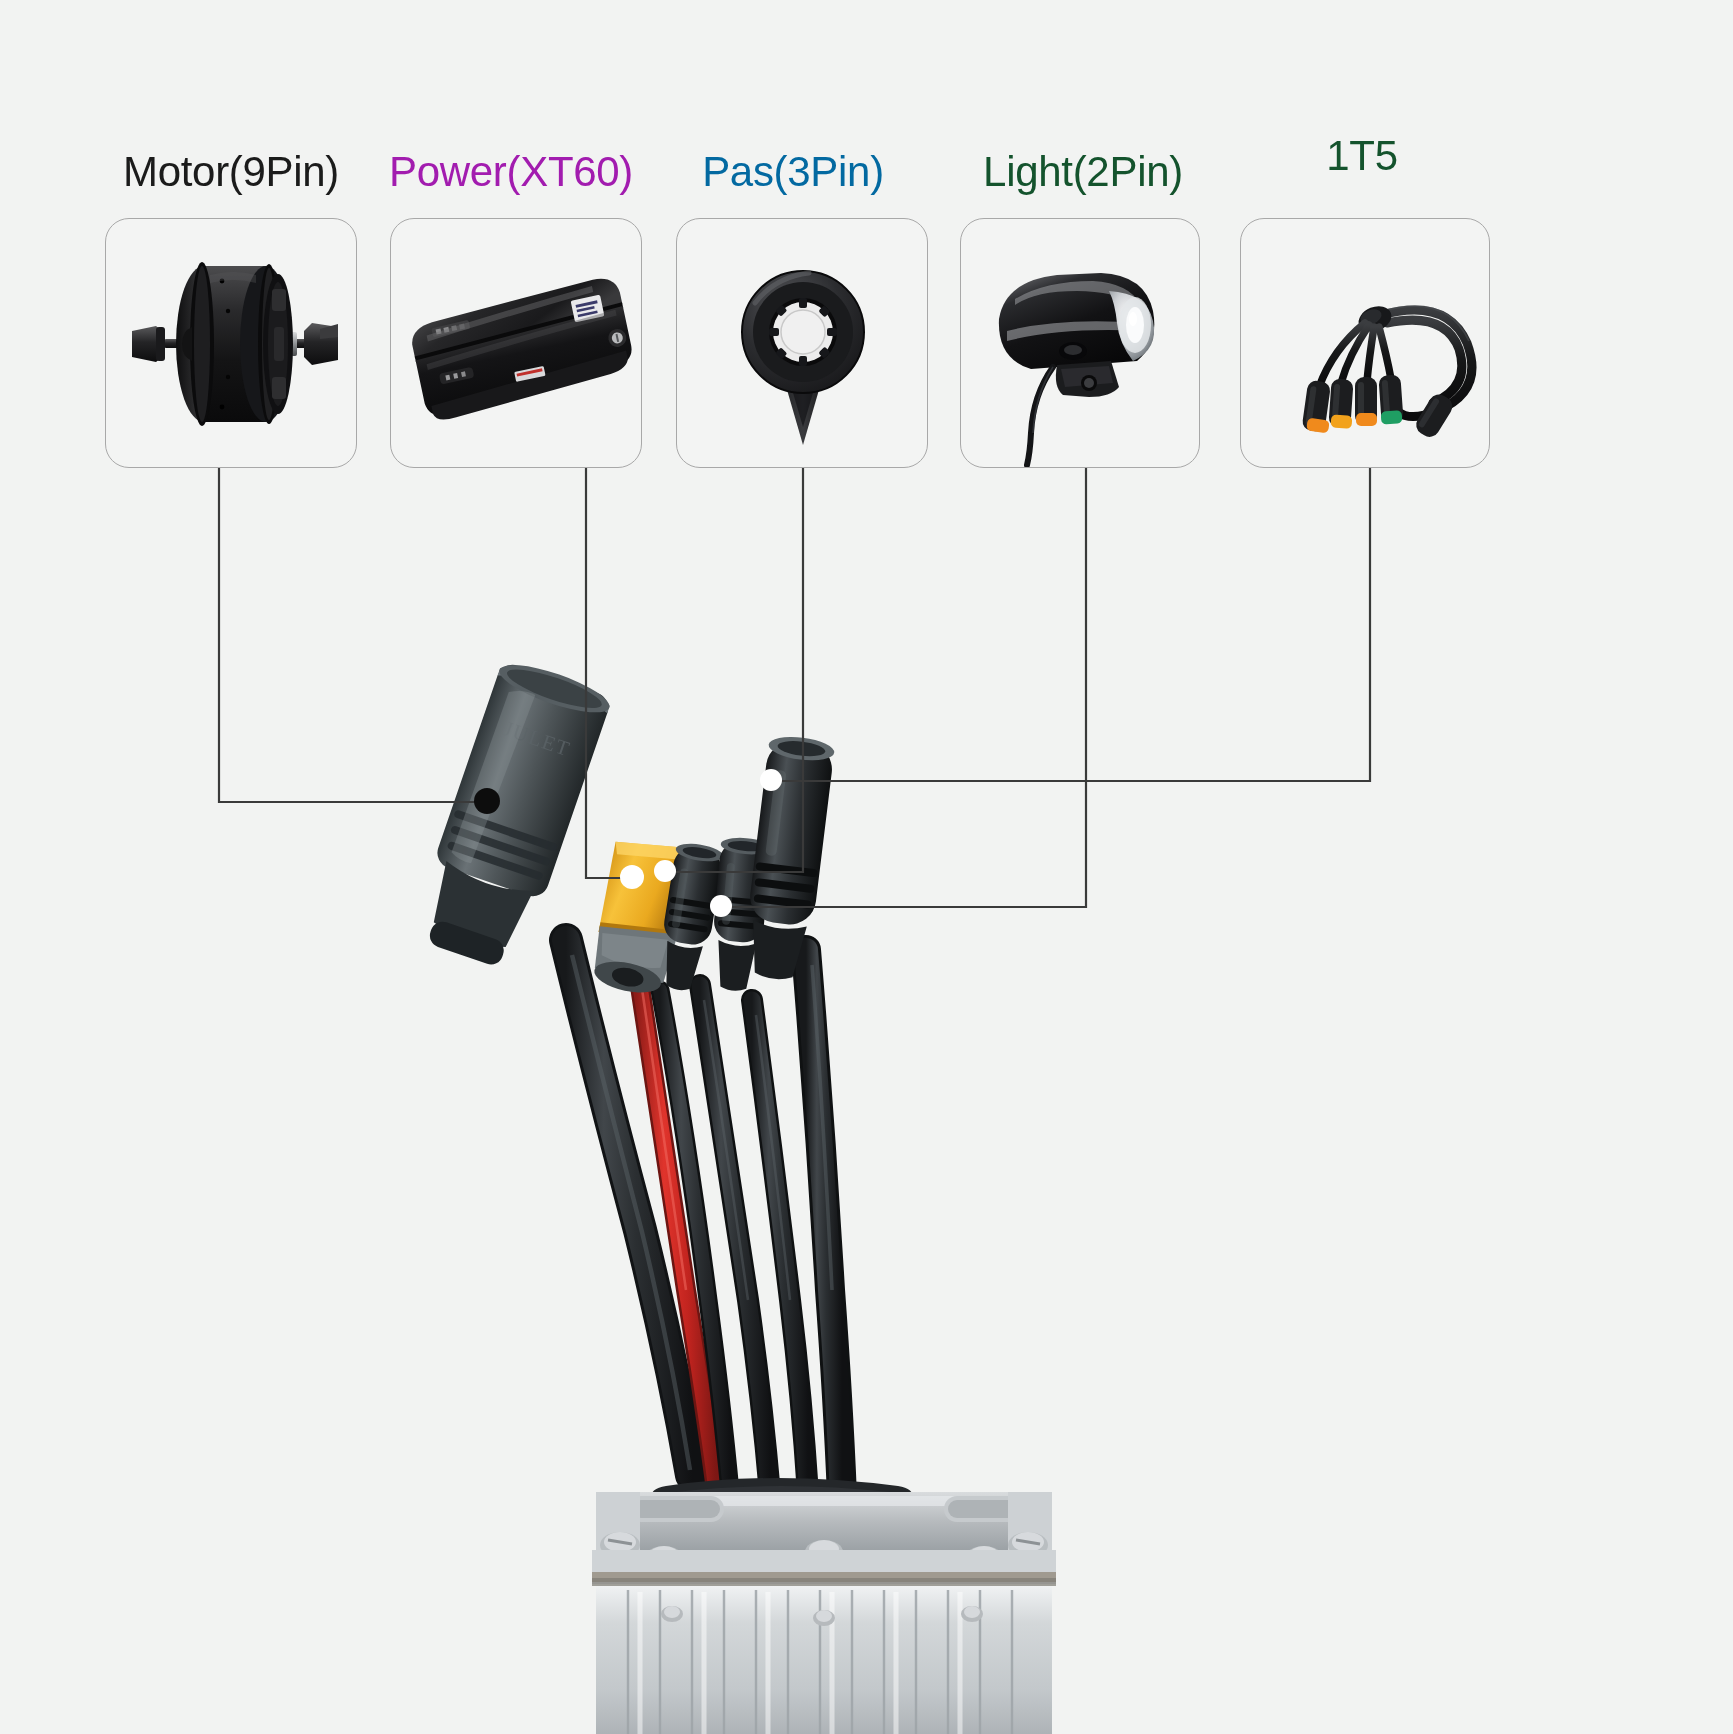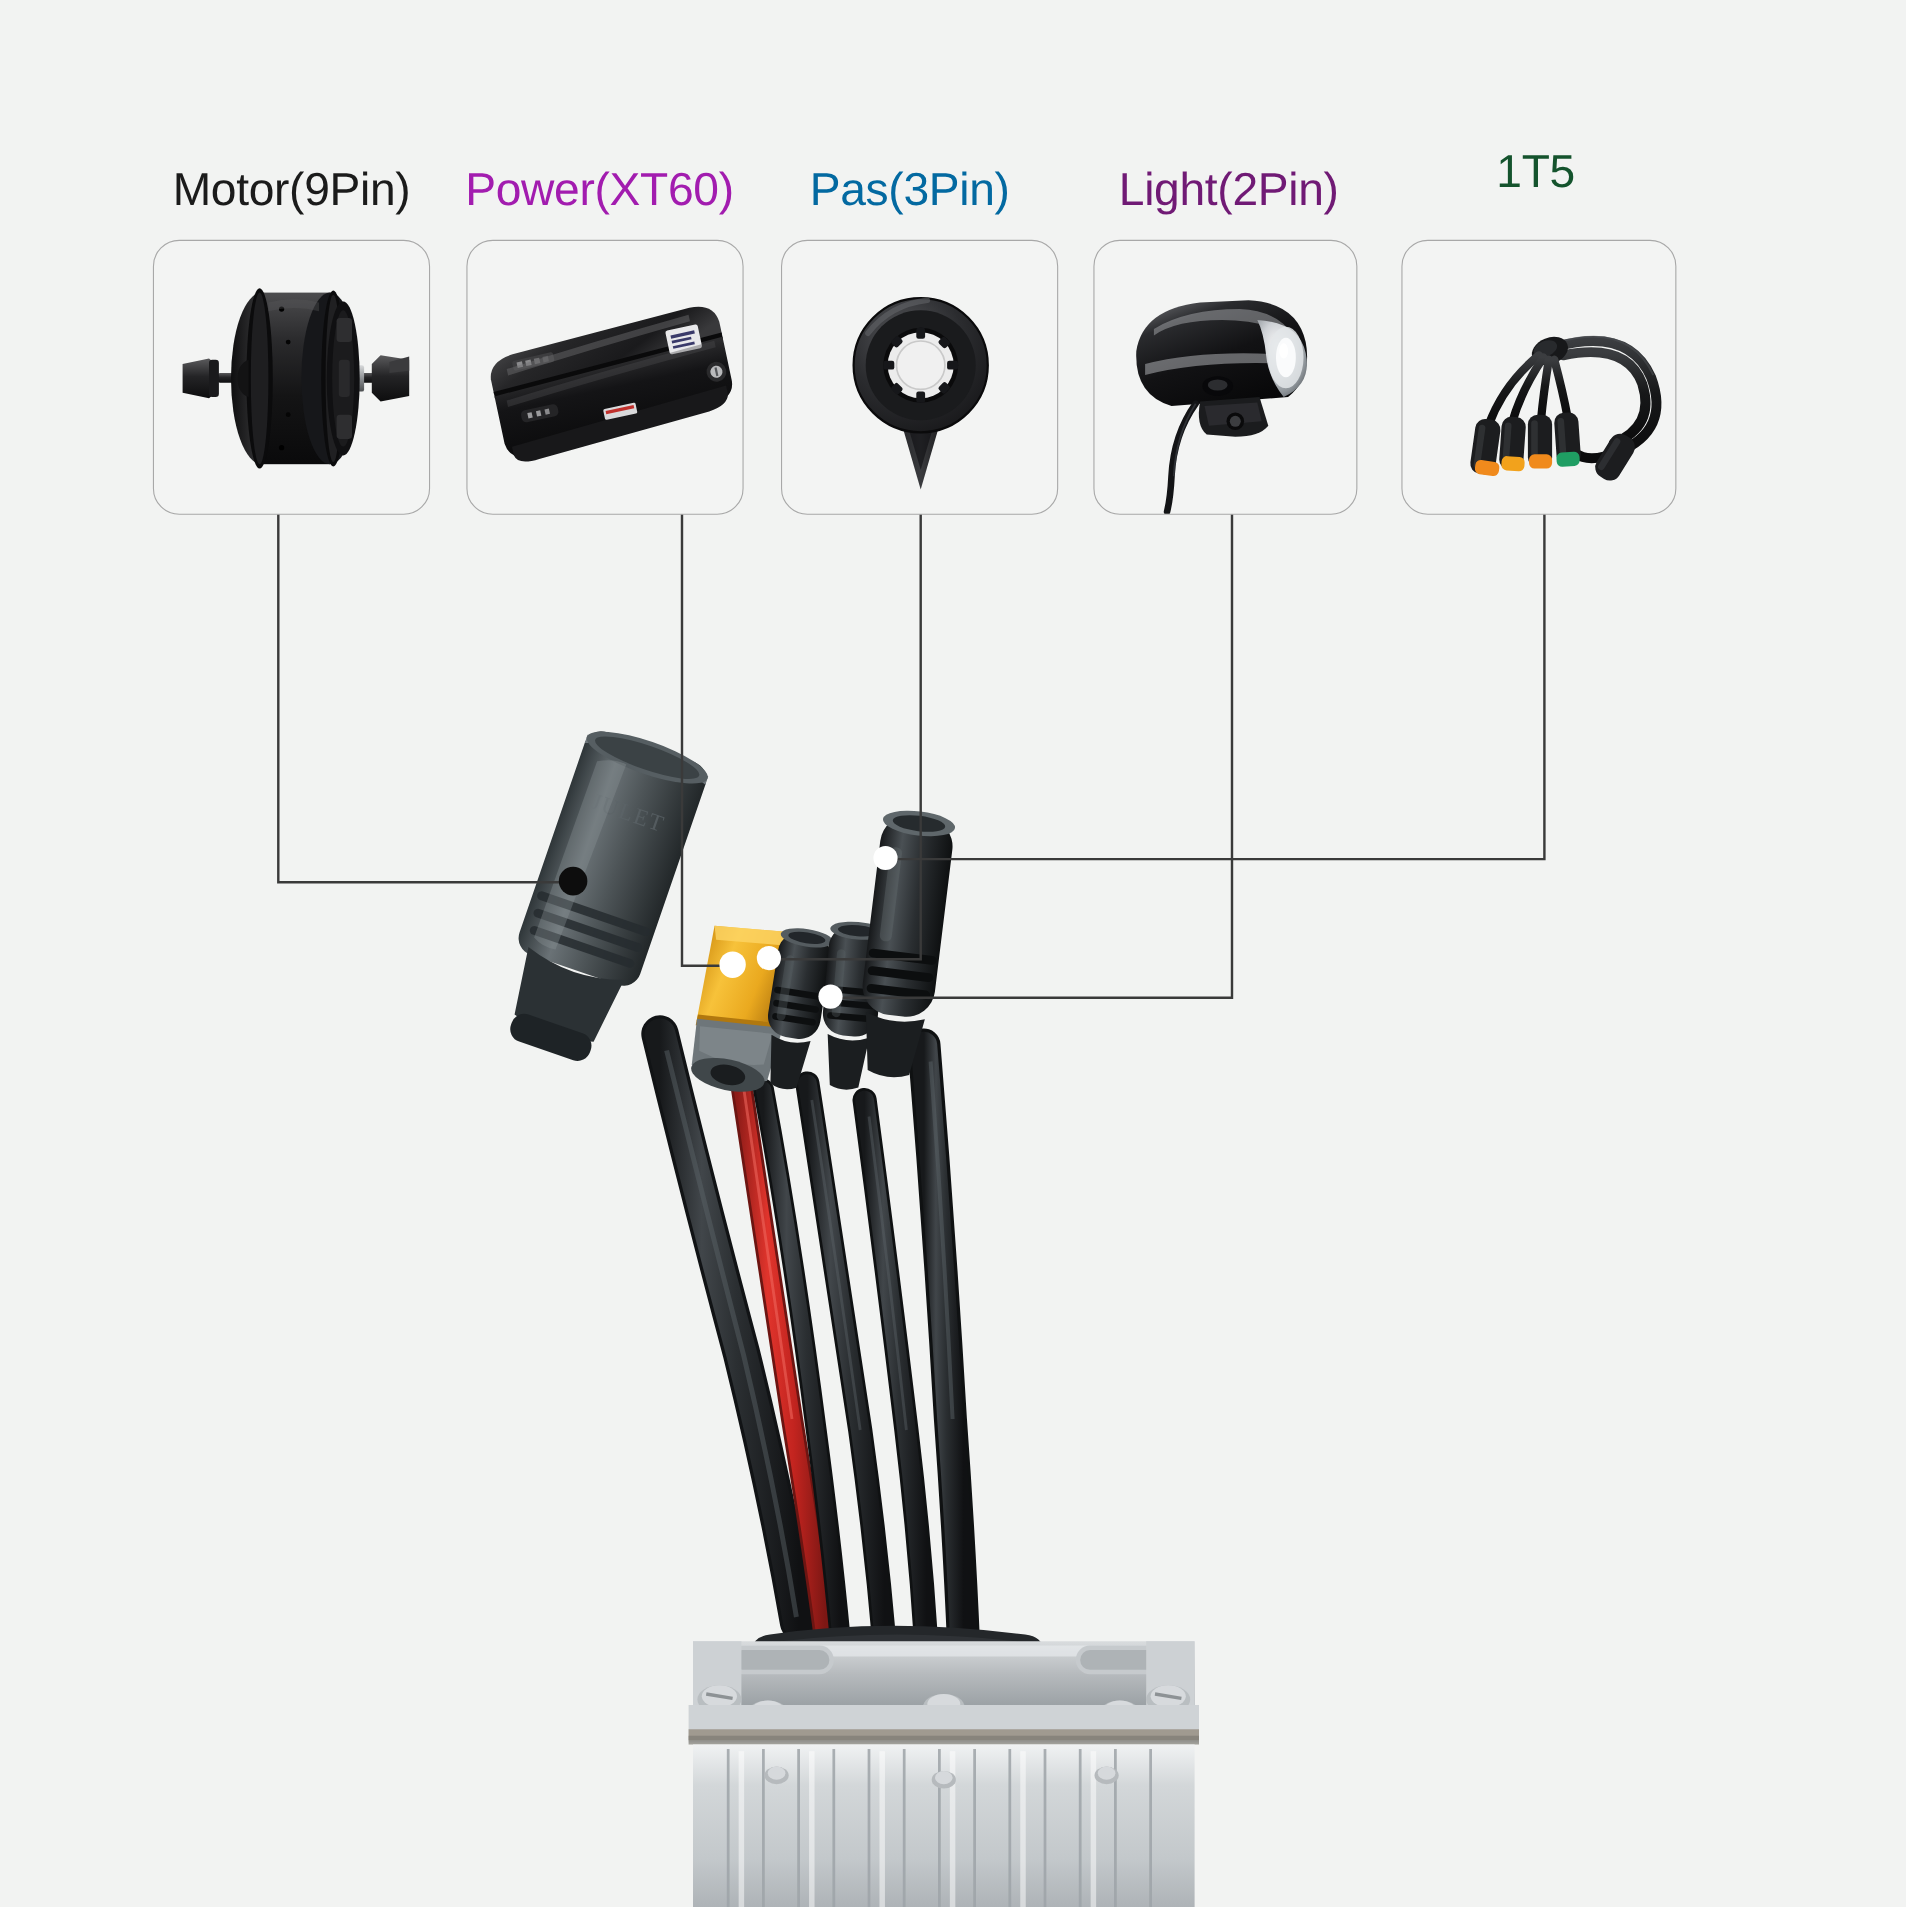--- a/index.html
+++ b/index.html
@@ -3,21 +3,21 @@
 <meta charset="utf-8">
 <style>
   html,body{margin:0;padding:0;}
   body{
     width:1733px;height:1734px;
     background:#f2f3f2;
     font-family:"Liberation Sans", sans-serif;
     overflow:hidden;
     position:relative;
   }
-  #stage{position:absolute;inset:0;width:1604px;height:1734px;margin-left:34px;}
+  #stage{position:absolute;inset:0;width:1604px;height:1734px;}
   svg.layer{position:absolute;left:0;top:0;width:1733px;height:1734px;overflow:visible;}
   .card-label{
     position:absolute;
     font-size:42px;
     color:#1b1b1b;
     white-space:nowrap;
     letter-spacing:-0.3px;
     text-align:center;
     transform:translateX(-50%);
   }
@@ -296,21 +296,21 @@
           <rect x="182" y="176" width="24" height="44" rx="10" fill="#1c1d1f"></rect>
           <rect x="185" y="182" width="6" height="33" rx="3" fill="#3b3d40" opacity="0.55"></rect>
         </g>
       </svg>
     </div>
   </div>
 
   <div class="card-label" id="label-motor" style="left: 231px; top: 148px; color: rgb(27, 27, 27);">Motor(9Pin)</div>
   <div class="card-label" id="label-power" style="left: 511px; top: 148px; color: #a21caf;">Power(XT60)</div>
   <div class="card-label" id="label-pas" style="left: 793px; top: 148px; color: #0369a1;">Pas(3Pin)</div>
-  <div class="card-label" id="label-light" style="left: 1083px; top: 148px; color: #701a75;">Light(2Pin)</div>
+  <div class="card-label" id="label-light" style="left: 1083px; top: 148px; color: #14532d;">Light(2Pin)</div>
   <div class="card-label" id="label-1t5" style="left: 1362px; top: 132px; color: #14532d;">1T5</div>
 
   <svg class="layer" id="photo-layer" viewBox="0 0 1733 1734">
     <defs>
       <linearGradient id="cabSheath" x1="0" y1="0" x2="1" y2="0">
         <stop offset="0" stop-color="#17191b"></stop>
         <stop offset="0.3" stop-color="#41464a"></stop>
         <stop offset="0.55" stop-color="#2b2f32"></stop>
         <stop offset="1" stop-color="#101113"></stop>
       </linearGradient>

